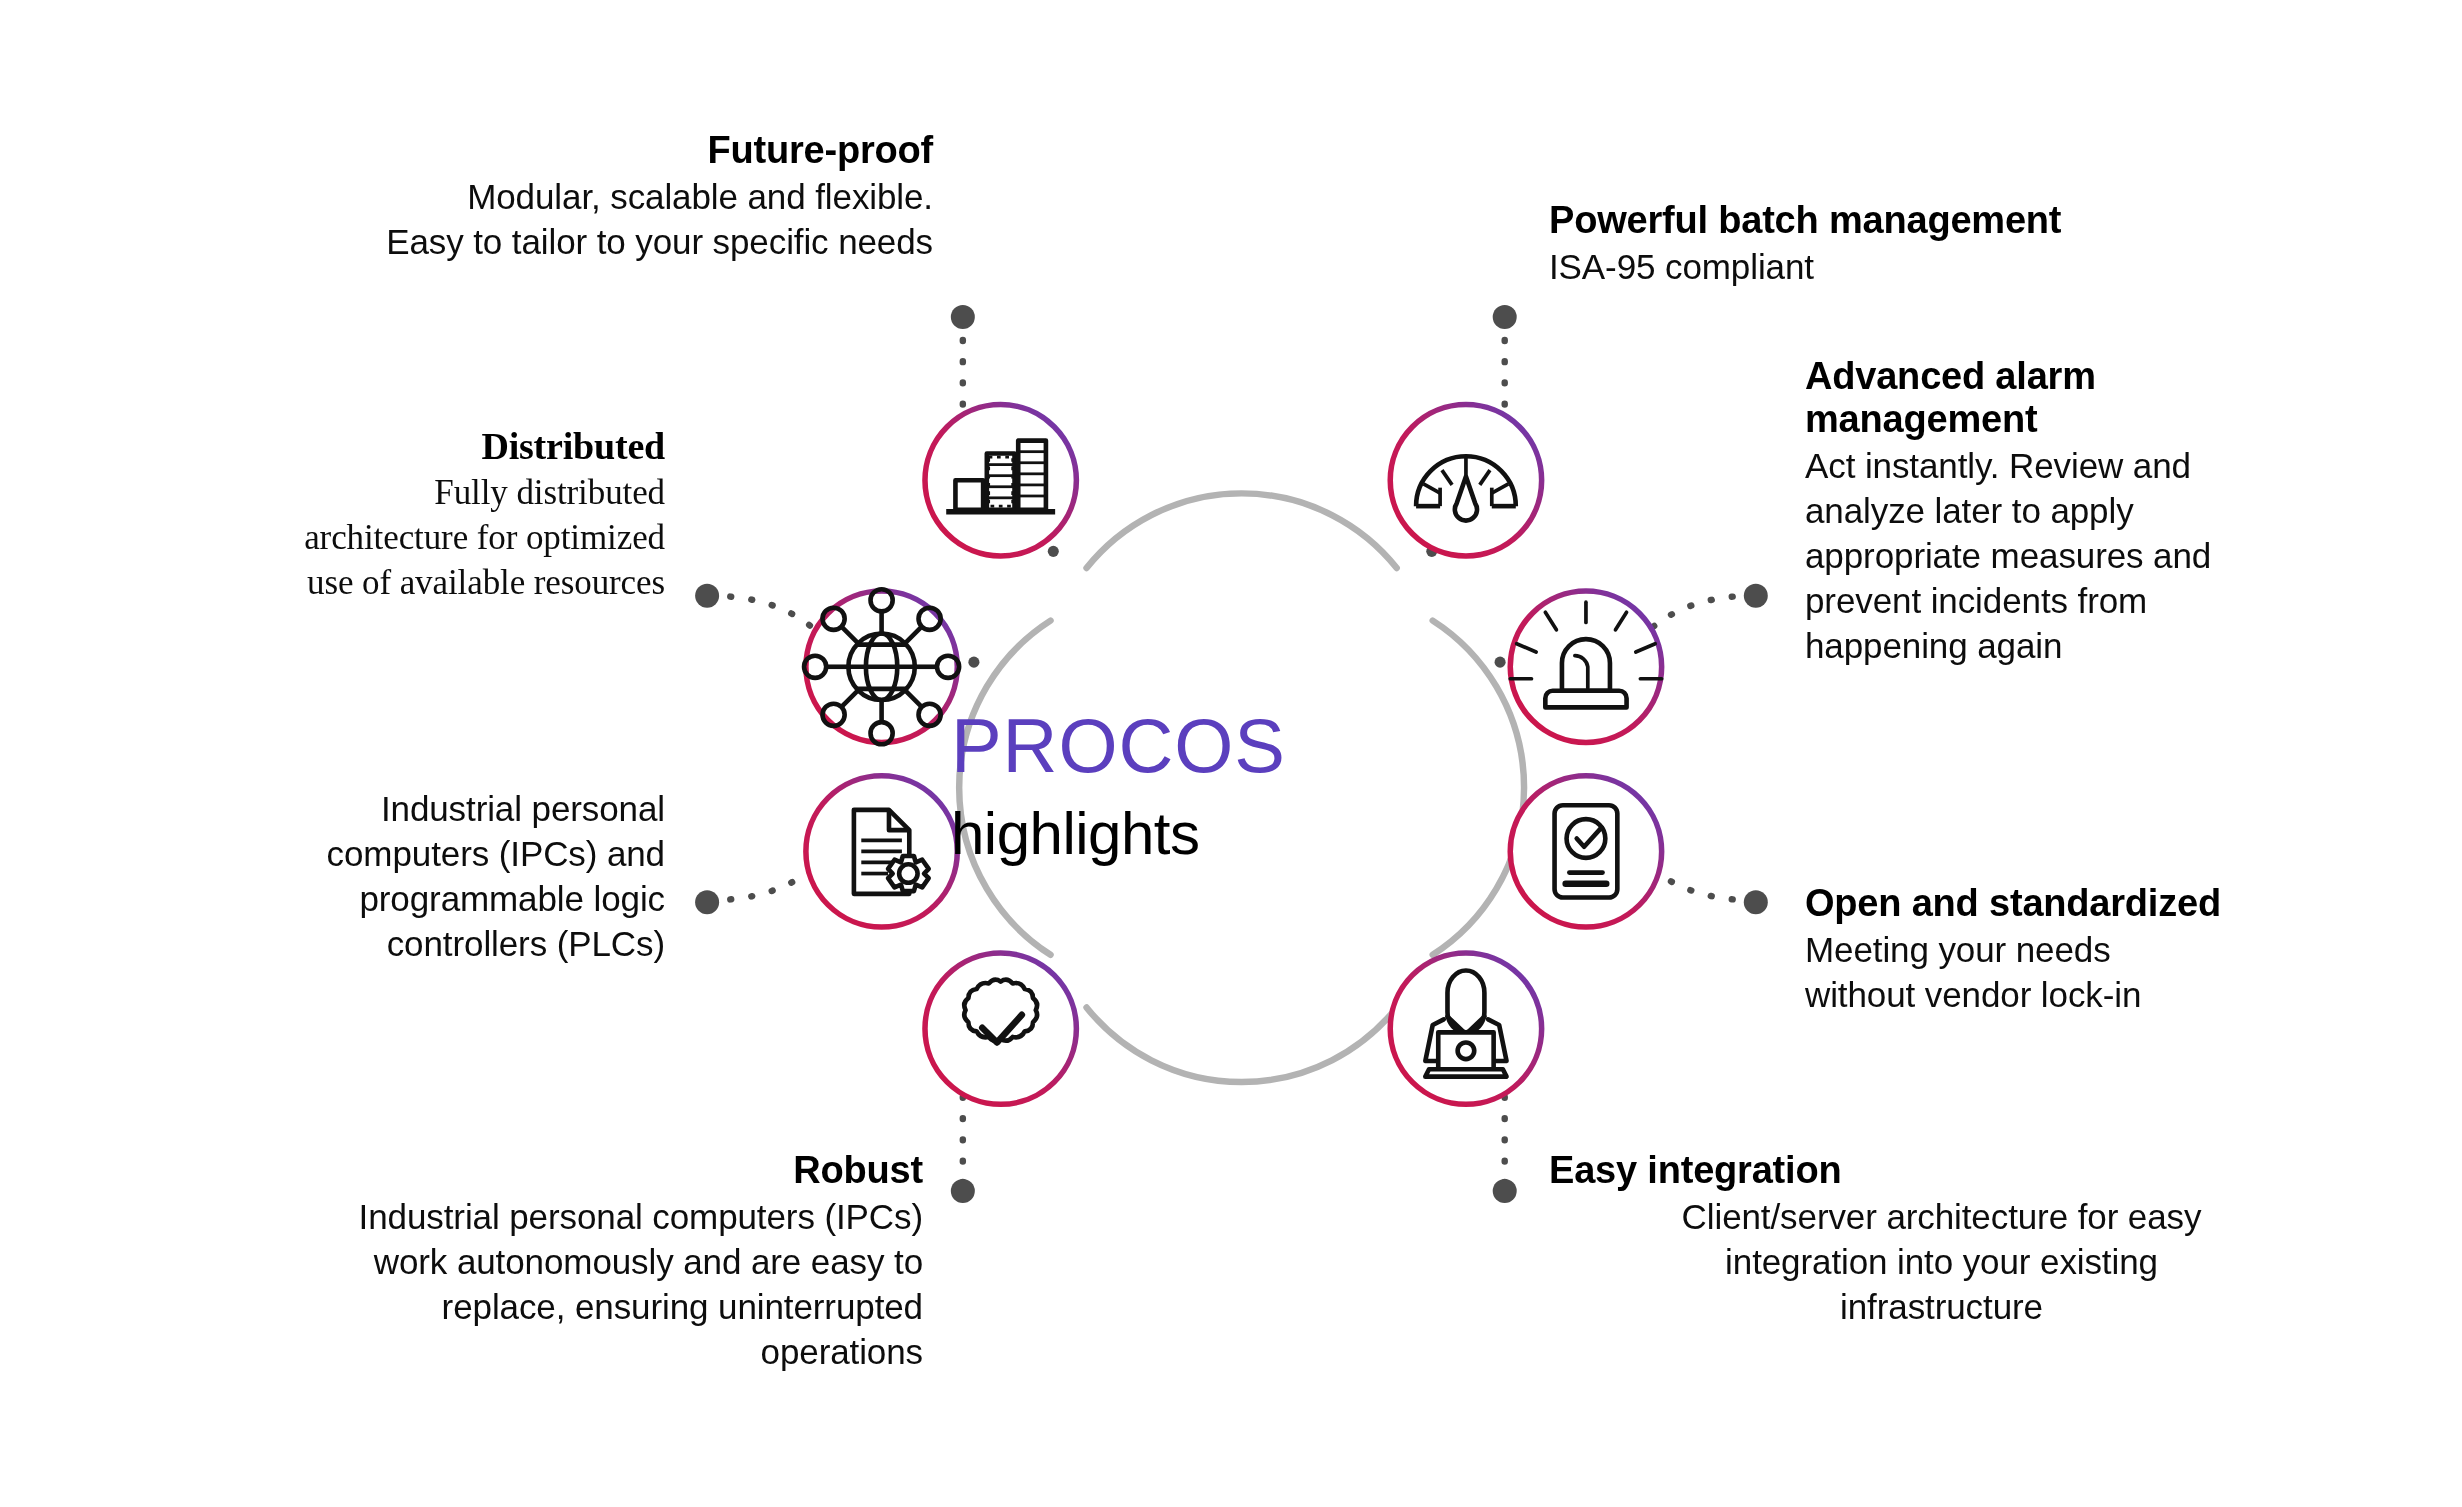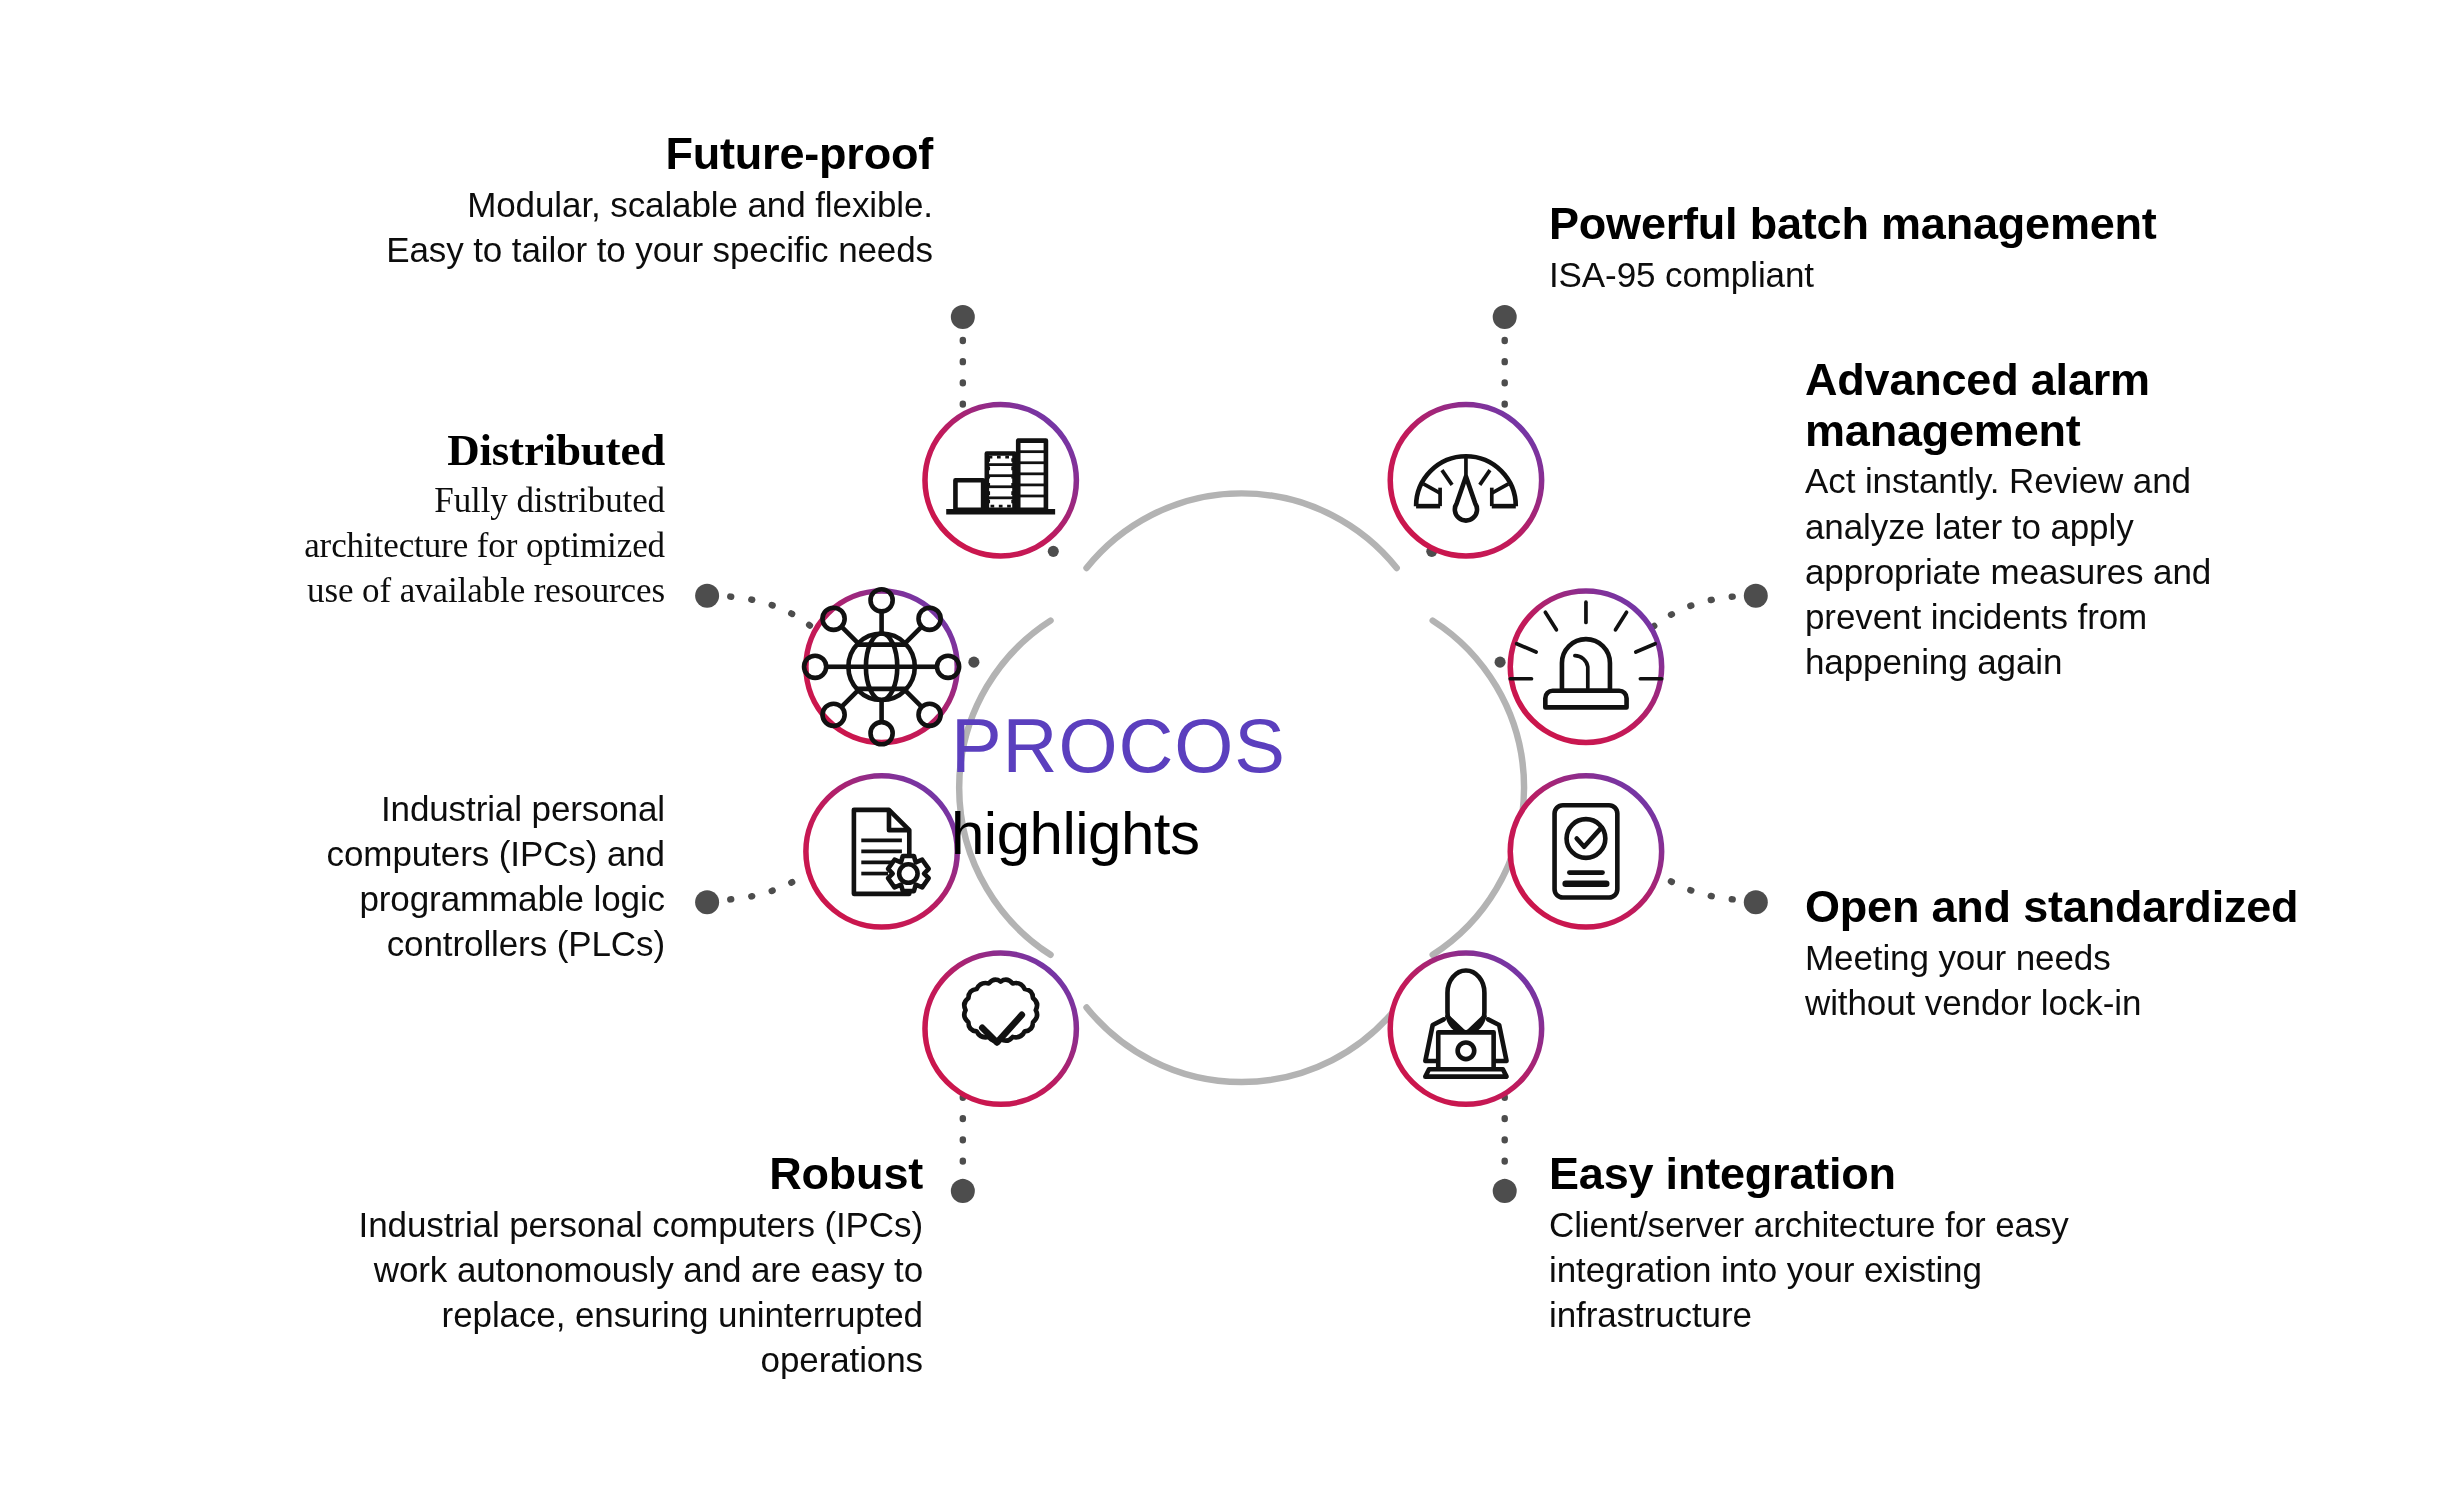--- a/index.html
+++ b/index.html
@@ -10,21 +10,21 @@
     color:#0d0d0d;
     overflow:hidden;
     position:relative;
   }
   #stage{position:absolute;inset:0;}
   .svg-layer{position:absolute;left:0;top:0;width:2462px;height:1508px;}
 
   .block{position:absolute;}
   .block .h{
     font-weight:bold;
-    font-size:45px;
+    font-size:38px;
     line-height:1.13;
     letter-spacing:-0.2px;
     margin:0 0 1.8px 0;
     color:#000;
   }
   .block .b{
     font-weight:normal;
     font-size:35px;
     line-height:1.29;
     letter-spacing:-0.1px;
@@ -290,19 +290,19 @@
   </div>
 
   <div class="block left pos-open">
     <p class="h">Open and standardized</p>
     <p class="b" style="white-space: pre-line;">Meeting your needs
 without vendor lock-in</p>
   </div>
 
   <div class="block left pos-easy">
     <p class="h">Easy integration</p>
-    <p class="b" style="white-space: pre-line;">Client/server architecture for easy
+    <p class="b" style="white-space: pre-line; text-align: center;">Client/server architecture for easy
 integration into your existing
 infrastructure</p>
   </div>
 
 </div>
 
 
 </body></html>

